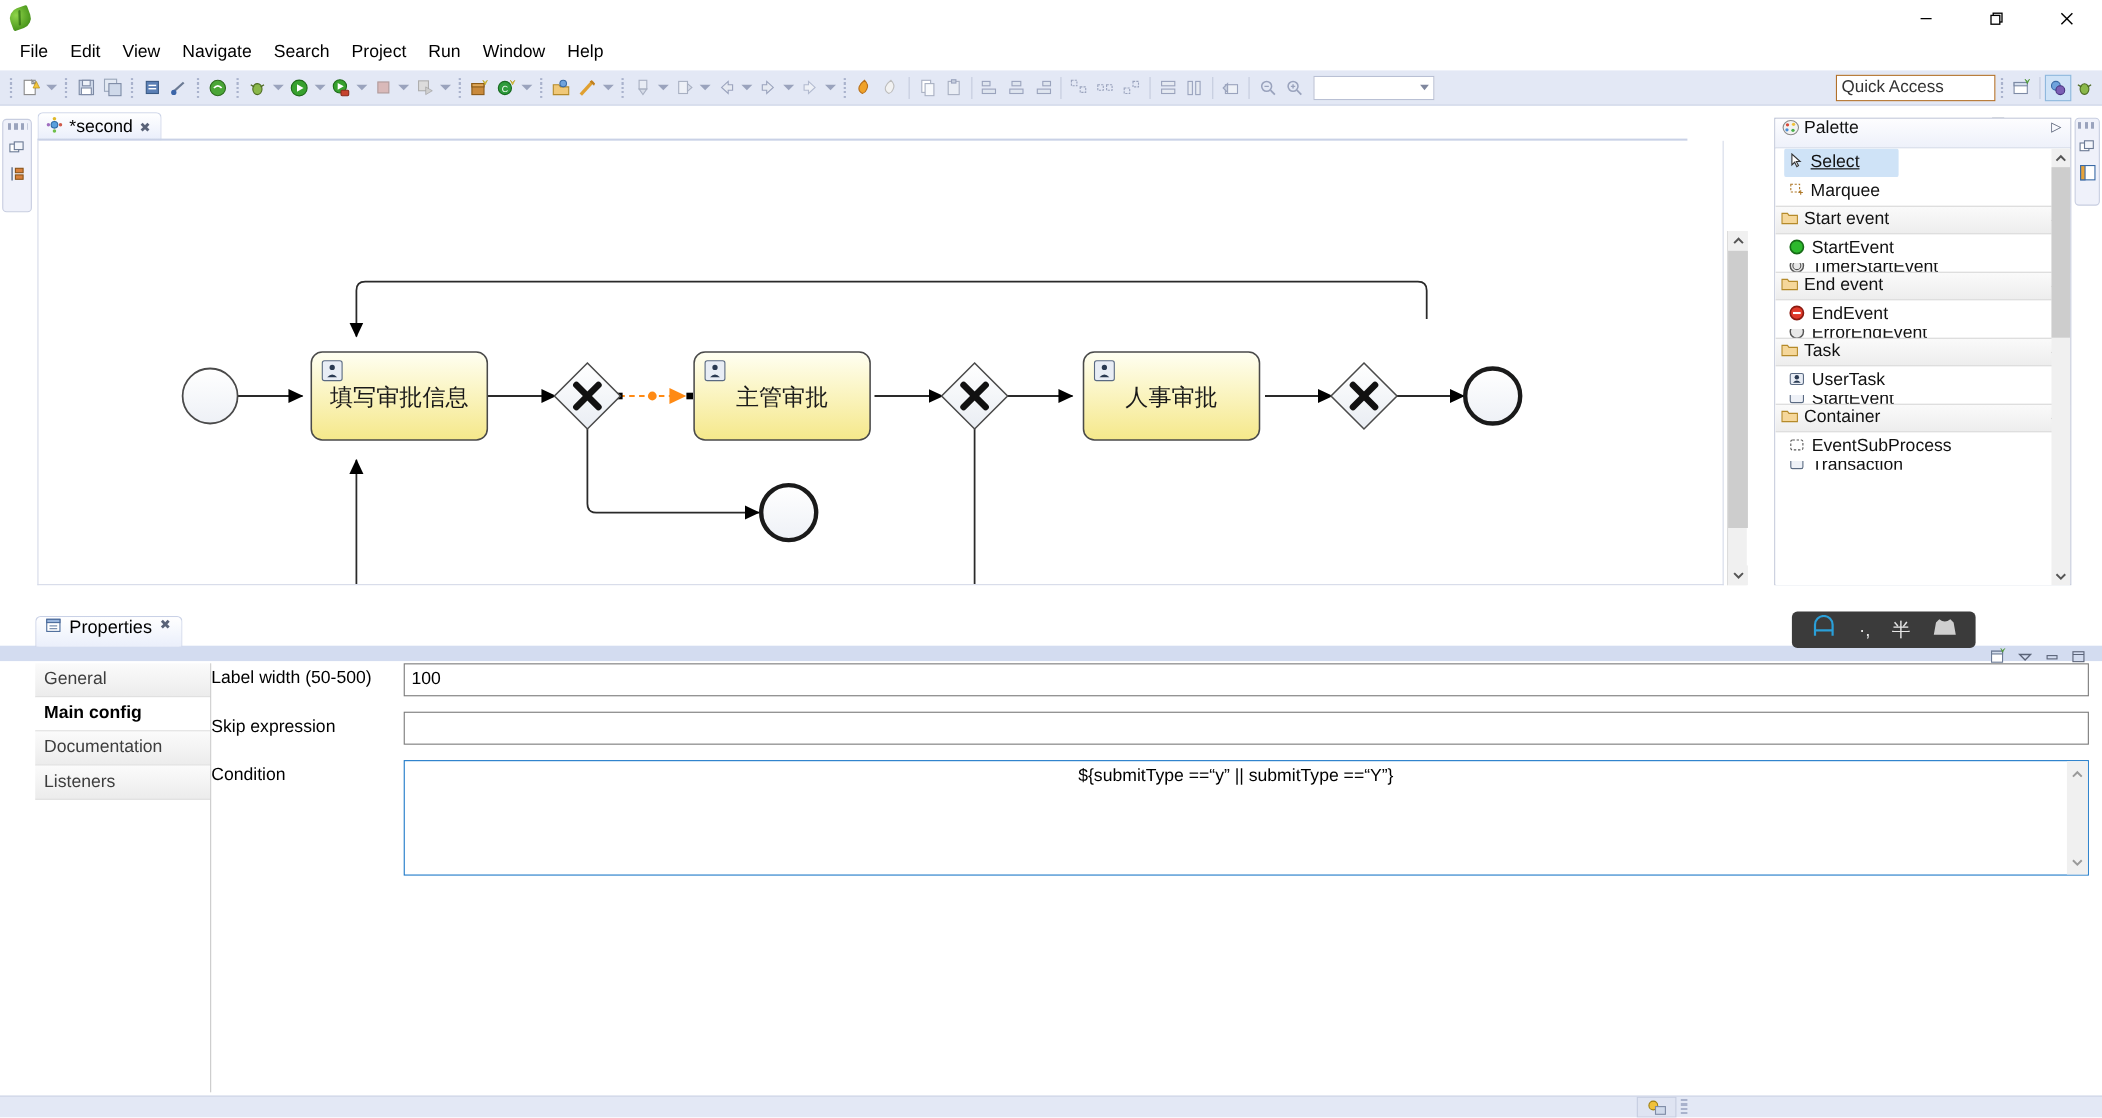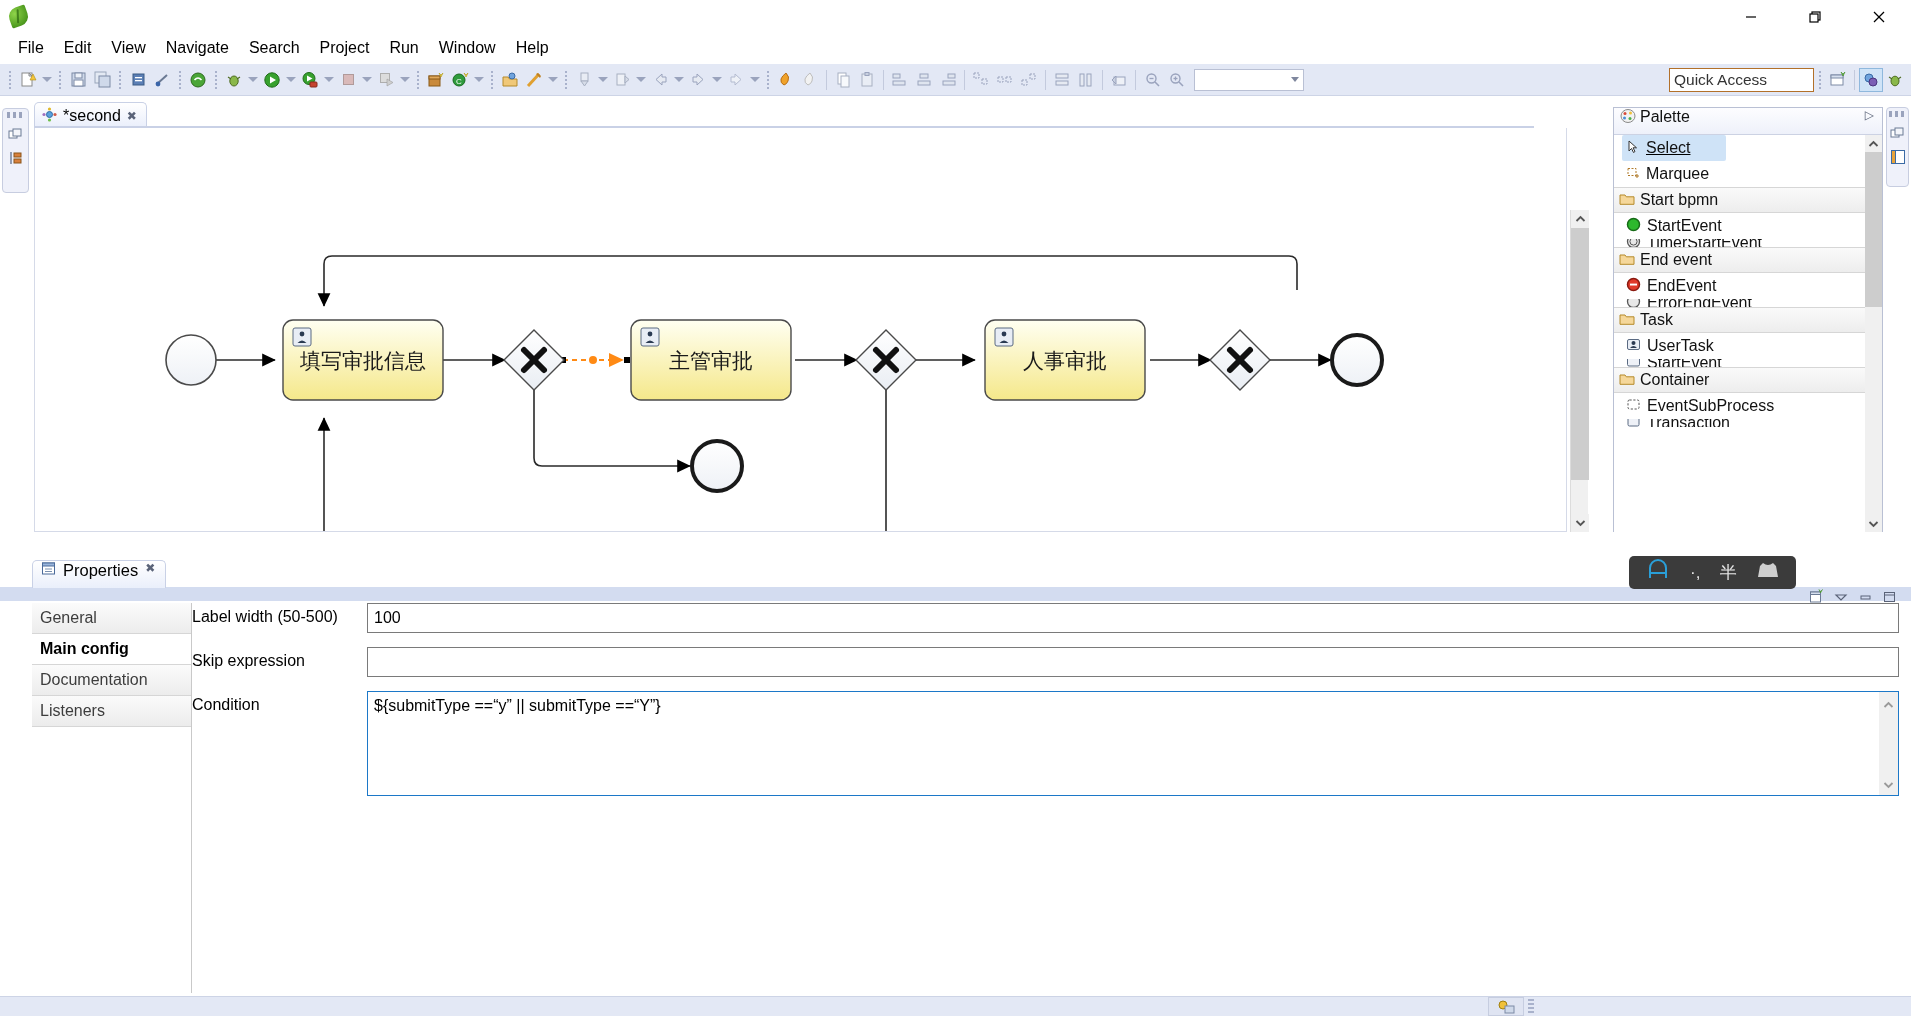--- a/index.html
+++ b/index.html
@@ -166,20 +166,21 @@
   .props-form{ position:absolute; left:192px; top:43px; right:12px; height:390px; }
   .row{ display:flex; align-items:flex-start; margin-bottom:14px; }
   .row-label{ width:175px; font-size:16px; color:#000; padding-top:5px; }
   .field{
     flex:1; height:30px; background:#fff; border:1px solid #7a7a7a;
     display:flex; align-items:center; padding-left:6px; font-size:16px; color:#000;
   }
   .textarea-wrap{
     flex:1; height:105px; background:#fff; border:1px solid #1c78c8; position:relative;
     display:flex;
+    text-align:center;
   }
   .textarea-text{ flex:1; padding:5px 6px; font-size:16px; color:#000; }
   .ta-scroll{ width:19px; background:#f0f0f0; display:flex; flex-direction:column;
     justify-content:space-between; align-items:center; padding:3px 0; }
 
   
   .statusbar{
     position:absolute; left:0; top:996px; width:1911px; height:20px;
     background:#e3e8f5; border-top:1px solid #cdd4e6; display:flex; align-items:center;
   }
@@ -698,21 +699,21 @@
         </span>
         <span class="pal-entry-label">Marquee</span>
       </div>
 
       <div class="pal-drawer">
         <span>
           <svg width="16" height="14" viewBox="0 0 16 14">
               <path d="M1 3 h5 l1.3 1.8 H15 v7.5 H1 Z" fill="#f5d79a" stroke="#b58a2a"></path>
             </svg>
         </span>
-        <span class="pal-drawer-label">Start bpmn</span>
+        <span class="pal-drawer-label">Start event</span>
         <span class="pal-pin">««</span>
       </div>
       <div class="pal-entry">
         <span>
           <svg width="15" height="15" viewBox="0 0 15 15">
               <circle cx="7.5" cy="7.5" r="6" fill="#2db82d" stroke="#176b17" stroke-width="1.5"></circle>
             </svg>
         </span>
         <span class="pal-entry-label">StartEvent</span>
       </div>

